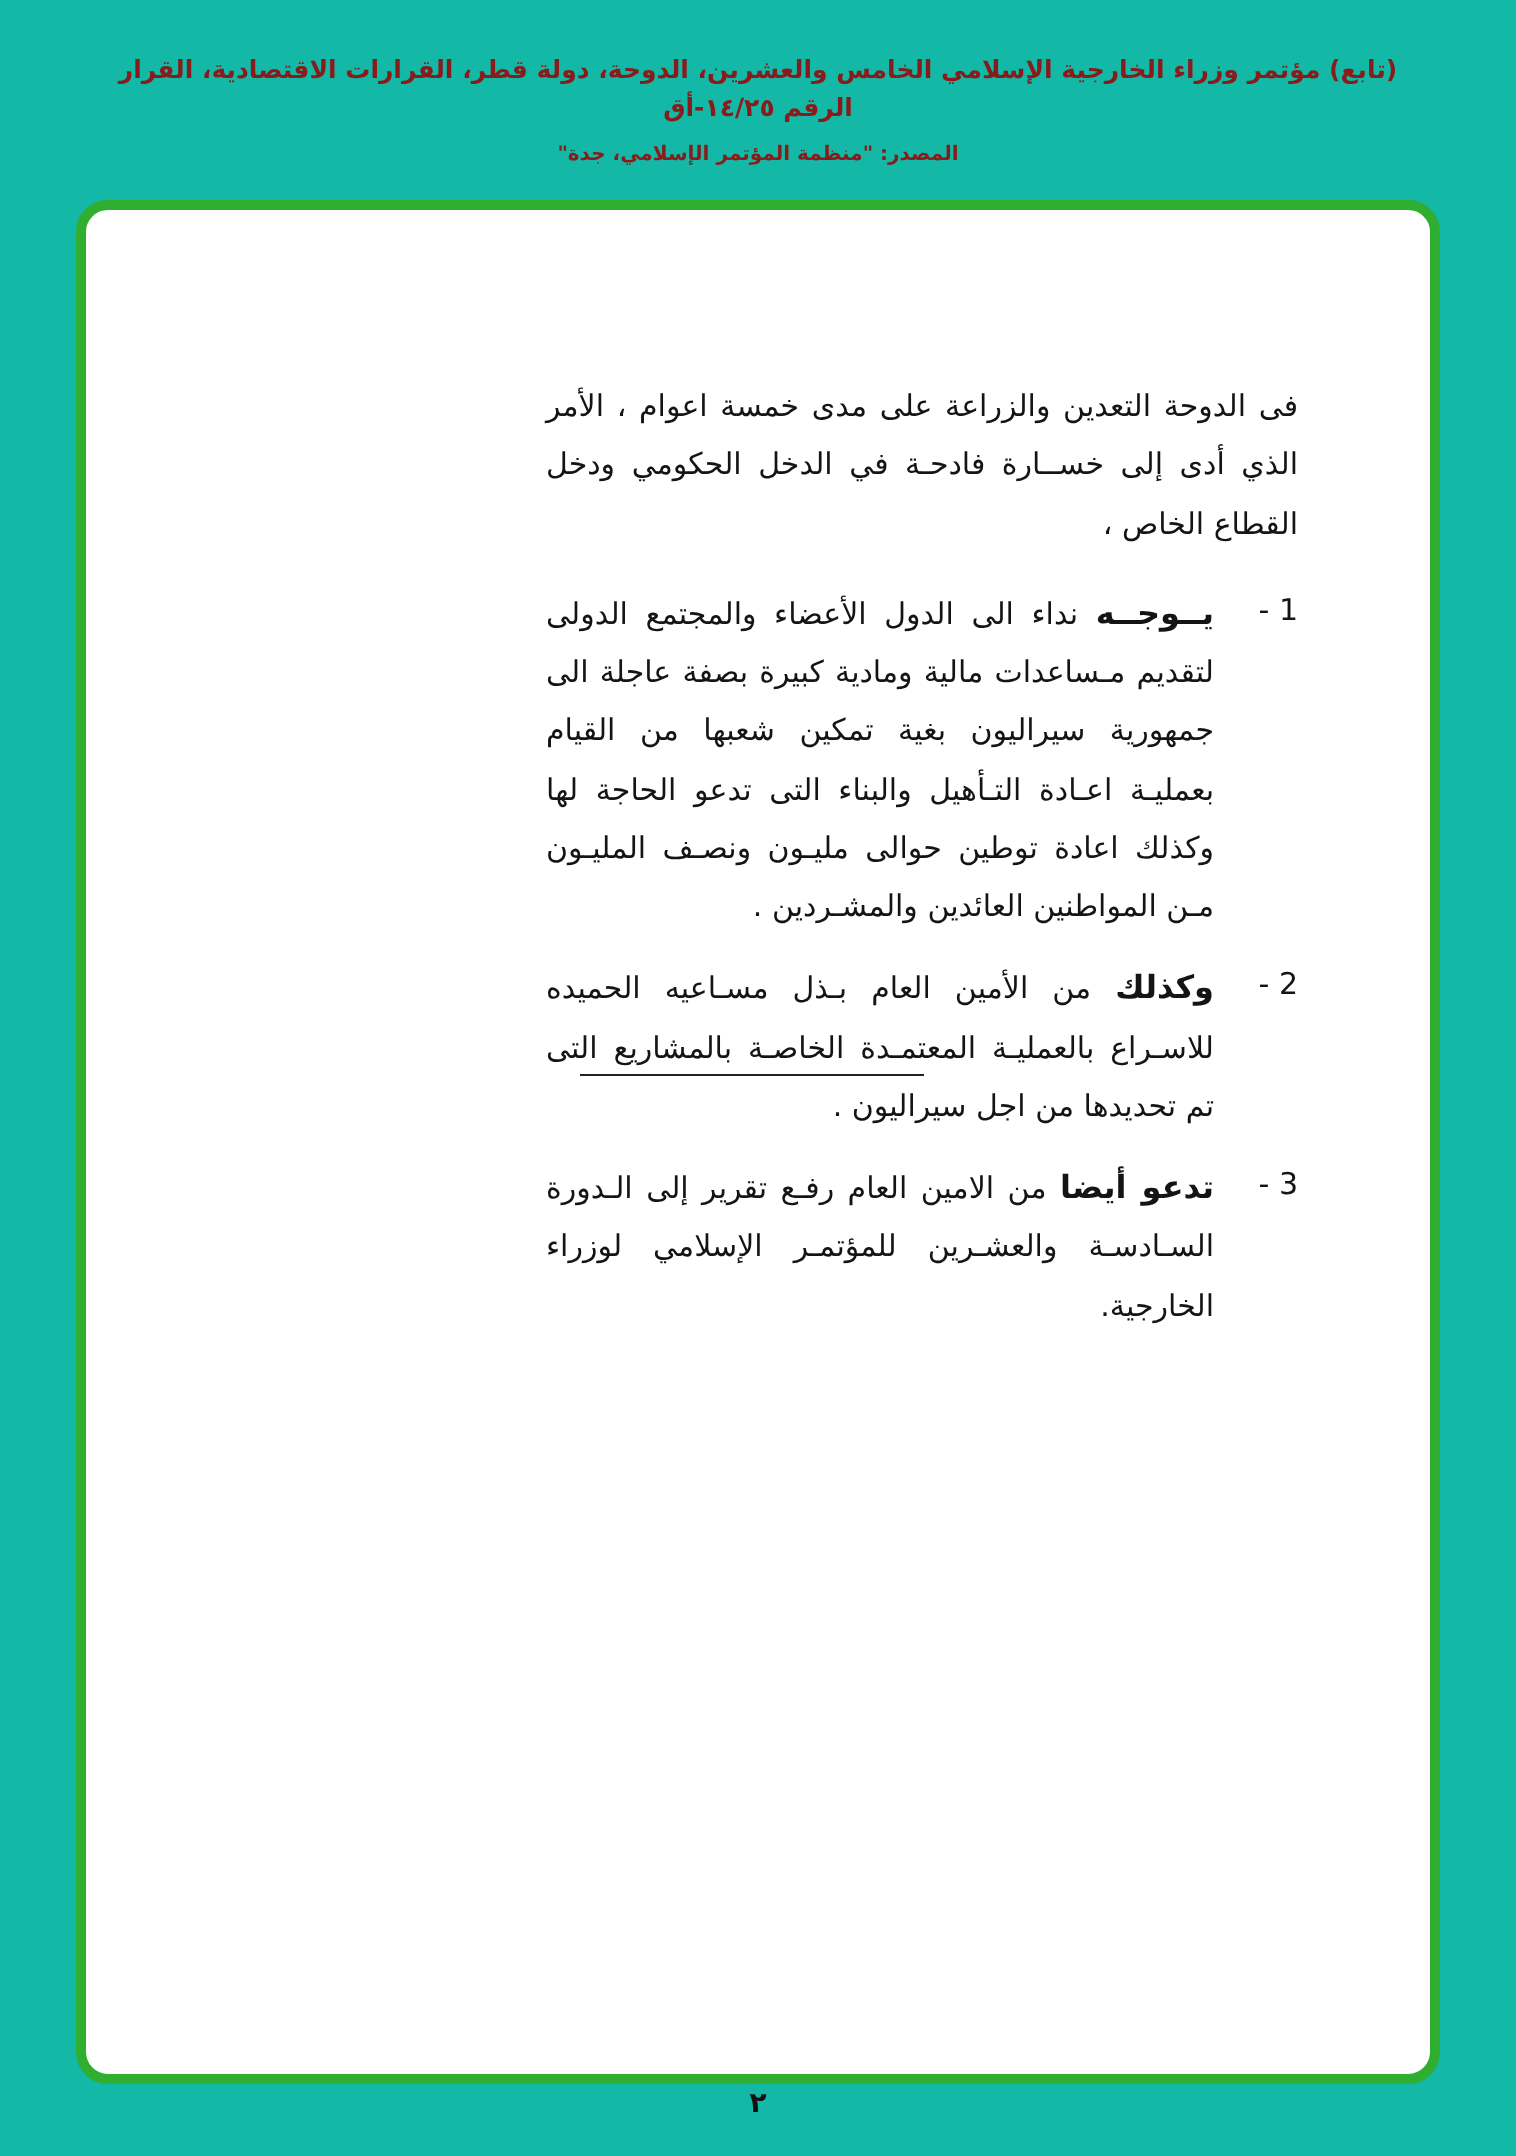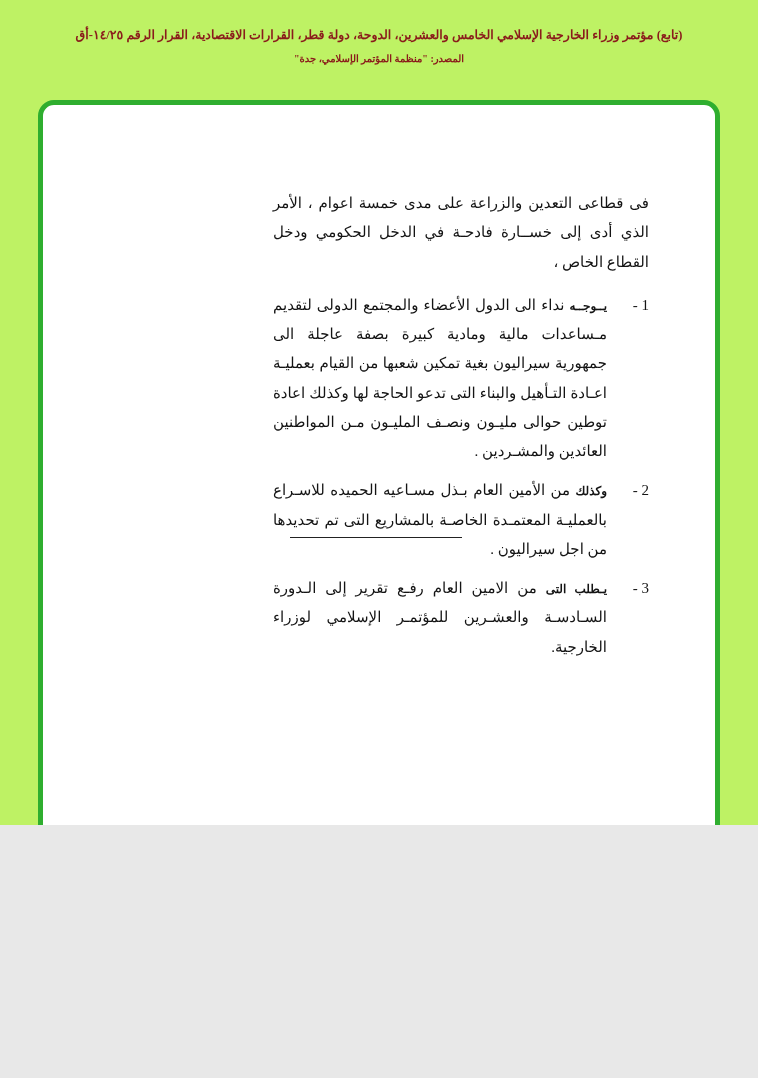--- a/index.html
+++ b/index.html
@@ -3,25 +3,24 @@
   <meta charset="utf-8">
   <style>
     * { margin: 0; padding: 0; box-sizing: border-box; }
     html, body { background: #e8e8e8; }
     body {
       font-family: "DejaVu Sans", sans-serif;
     }
     .page {
       position: relative;
       width: 758px;
-      height: 825px;
+      height: 1078px;
       margin: 0 auto;
-      background: #bef264;
+      background: #14b8a6;
       overflow: hidden;
-      font-family: Liberation Serif, serif;
     }
     .header {
       position: absolute;
       top: 26px;
       left: 0;
       width: 100%;
       text-align: center;
       color: var(--header-red, #8a1b1b);
       font-weight: bold;
       direction: rtl;
@@ -68,21 +67,21 @@
       flex: 0 0 42px;
       width: 42px;
       font-size: 15px;
       text-align: right;
     }
     .item-text {
       flex: 1;
     }
     .lead {
       font-weight: bold;
-      font-size: 12px;
+      font-size: 16px;
     }
     .divider {
       position: absolute;
       top: 432px;
       left: 333px;
       transform: translateX(-50%);
       width: 172px;
       border-top: 1.6px solid #222222;
     }
     .pagenum {
@@ -103,35 +102,35 @@
 
   <div class="header">
     <div class="header-line1">(تابع) مؤتمر وزراء الخارجية الإسلامي الخامس والعشرين، الدوحة، دولة قطر، القرارات الاقتصادية، القرار الرقم ١٤/٢٥-أق</div>
     <div class="header-line2">المصدر:  "منظمة المؤتمر الإسلامي، جدة"</div>
   </div>
 
   <div class="frame">
 
     <div class="textcol">
 
-      <p class="intro">فى قطاعى التعدين والزراعة على مدى خمسة اعوام ، الأمر الذي أدى إلى  خســارة فادحـة في الدخل الحكومي ودخل القطاع الخاص ،</p>
+      <p class="intro">فى الدوحة التعدين والزراعة على مدى خمسة اعوام ، الأمر الذي أدى إلى  خســارة فادحـة في الدخل الحكومي ودخل القطاع الخاص ،</p>
 
       <div class="item">
         <span class="marker">1 -</span>
         <p class="item-text"><b class="lead">يــوجــه</b> <span>نداء الى الدول الأعضاء والمجتمع الدولى لتقديم مـساعدات مالية ومادية كبيرة بصفة عاجلة الى جمهورية سيراليون بغية تمكين شعبها من القيام بعمليـة اعـادة التـأهيل والبناء التى تدعو الحاجة لها وكذلك اعادة توطين حوالى مليـون ونصـف المليـون مـن المواطنين العائدين والمشـردين .</span></p>
       </div>
 
       <div class="item">
         <span class="marker">2 -</span>
         <p class="item-text"><b class="lead">وكذلك</b> <span>من الأمين العام  بـذل مسـاعيه الحميده للاسـراع بالعمليـة المعتمـدة الخاصـة بالمشاريع التى تم تحديدها من اجل سيراليون .</span></p>
       </div>
 
       <div class="item">
         <span class="marker">3 -</span>
-        <p class="item-text"><b class="lead">يـطلب التى</b> <span>من الامين العام رفـع تقرير إلى الـدورة السـادسـة والعشـرين للمؤتمـر الإسلامي لوزراء الخارجية.</span></p>
+        <p class="item-text"><b class="lead">تدعو أيضا</b> <span>من الامين العام رفـع تقرير إلى الـدورة السـادسـة والعشـرين للمؤتمـر الإسلامي لوزراء الخارجية.</span></p>
       </div>
 
     </div>
 
     <div class="divider"></div>
 
   </div>
 
   <div class="pagenum">٢</div>
 

